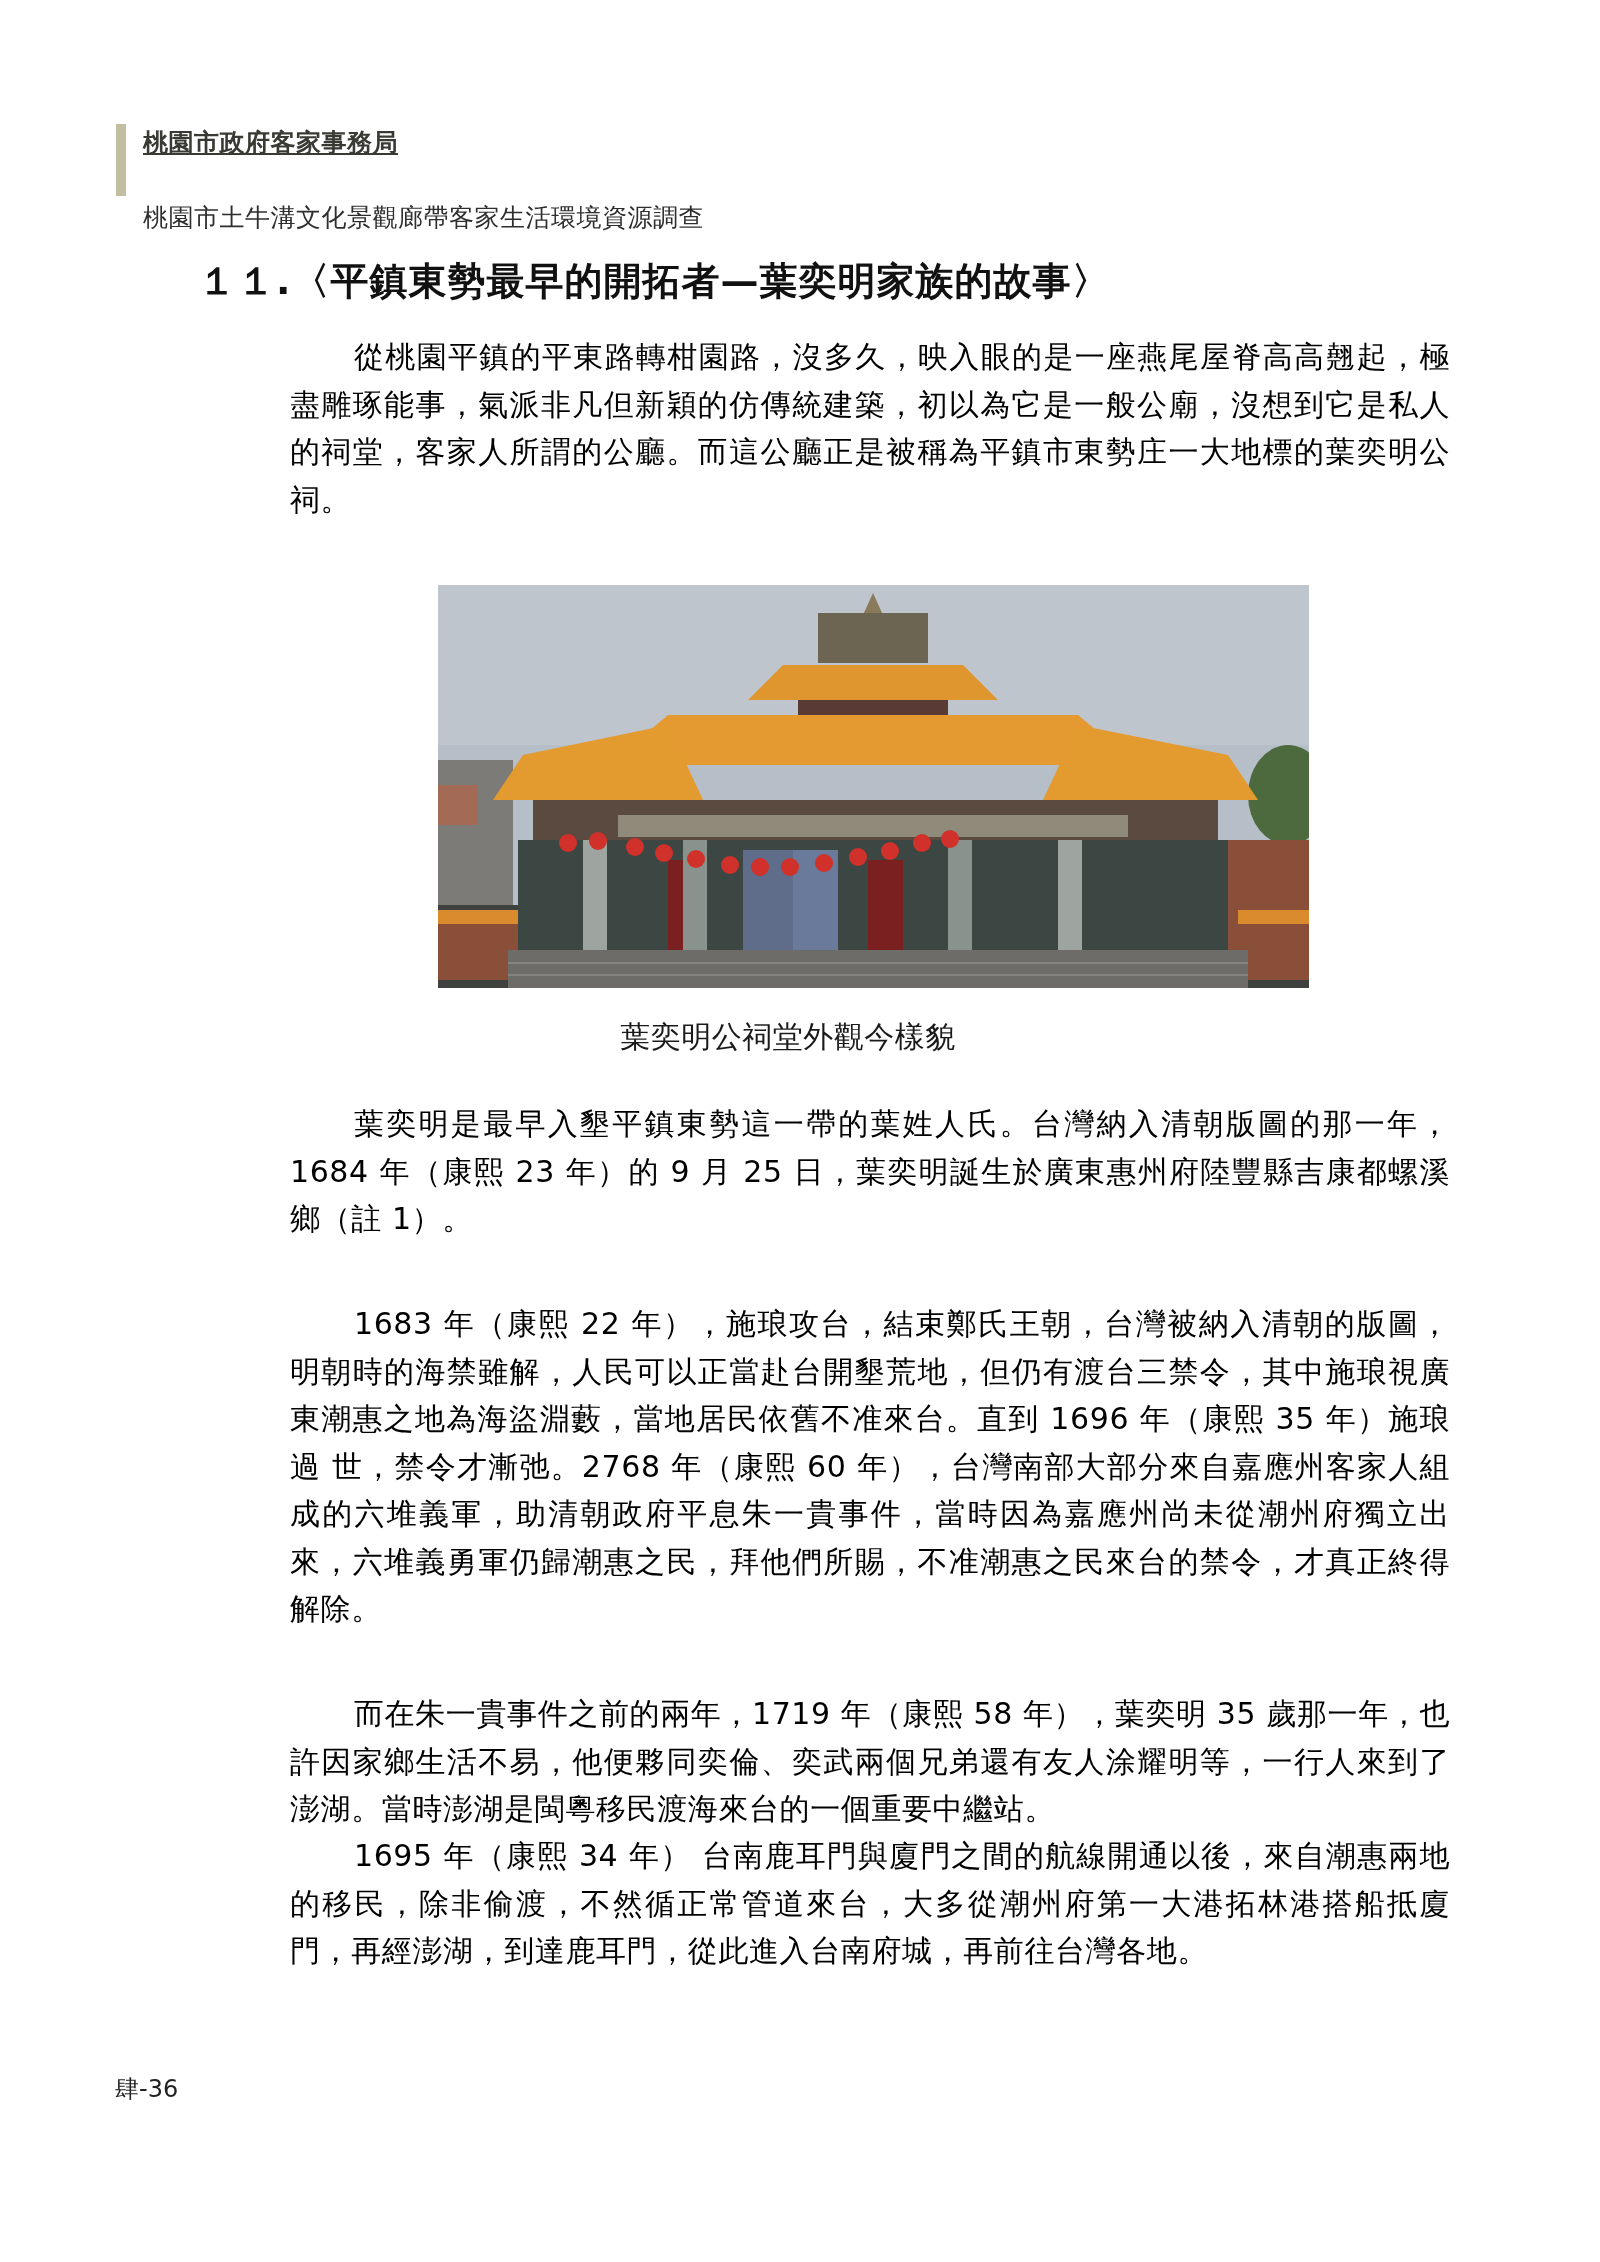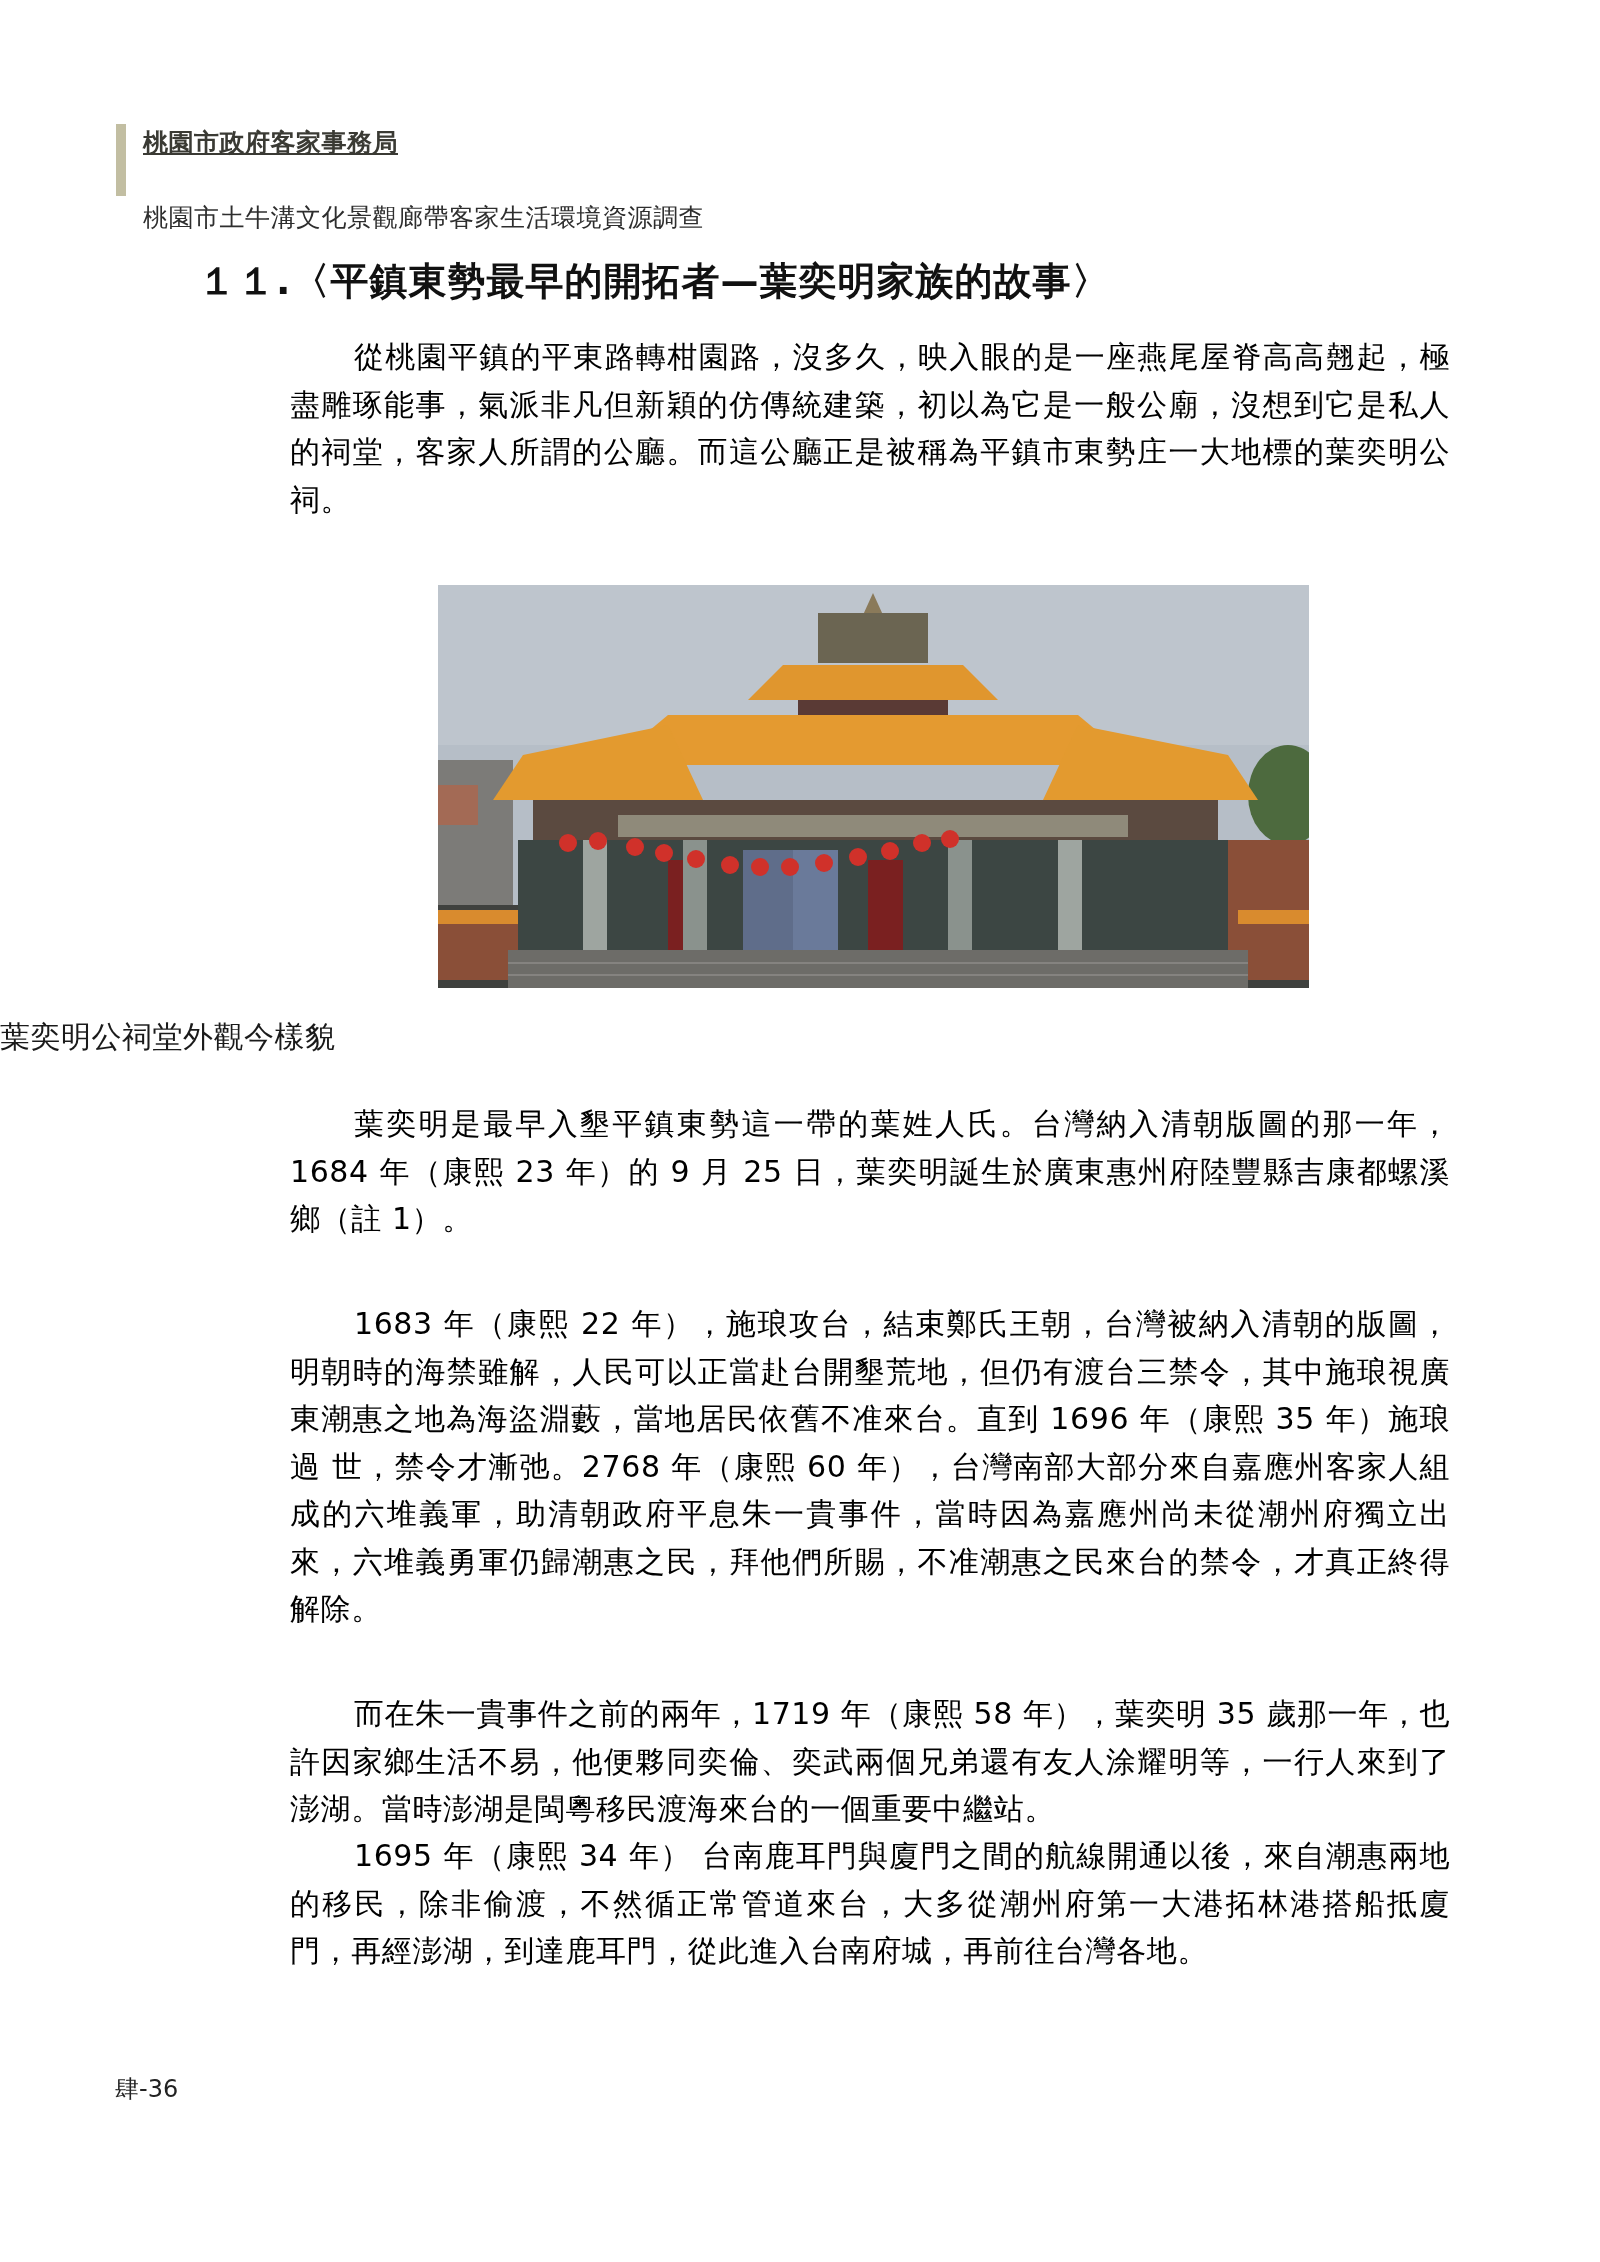--- a/index.html
+++ b/index.html
@@ -11,21 +11,21 @@
   .title { position: absolute; left: 198px; top: 228px; font-size: 38px; font-weight: bold; color: #111; letter-spacing: 1px; white-space: nowrap; margin-top: 28px; }
   .para { position: absolute; left: 290px; width: 1160px; font-size: 30px; line-height: 47.5px; color: #000000; text-indent: 64px; text-align: justify; letter-spacing: 0.6px; }
   .p1 { top: 333px; }
   .p2 { top: 1100px; }
   .p3 { top: 1300px; }
   .p4 { top: 1690px; }
   .p5 { top: 1832px; }
   .photo { position: absolute; left: 438px; top: 585px; width: 871px; height: 403px; overflow: hidden;
            background: linear-gradient(180deg, #b9c0c8 0%, #aab2bb 30%, #8c8f90 55%, #4d4f4c 75%, #3a3c3a 100%); }
   .photo svg { display: block; }
-  .caption { position: absolute; left: 0; width: 1532px; top: 1017px; text-align: left; font-size: 30px; color: #1a1a1a; letter-spacing: 0.5px; }
+  .caption { position: absolute; left: 0; width: 1532px; top: 1017px; text-align: center; font-size: 30px; color: #1a1a1a; letter-spacing: 0.5px; padding-left: 22px; }
   .page-num { position: absolute; left: 115px; top: 2073px; font-size: 24px; color: #222; }
 </style>
 </head>
 <body>
 
 <div class="hdr-bar"></div>
 <div class="hdr-1">桃園市政府客家事務局</div>
 <div class="hdr-2">桃園市土牛溝文化景觀廊帶客家生活環境資源調查</div>
 
 <div class="title">１１.〈平鎮東勢最早的開拓者—葉奕明家族的故事〉</div>

